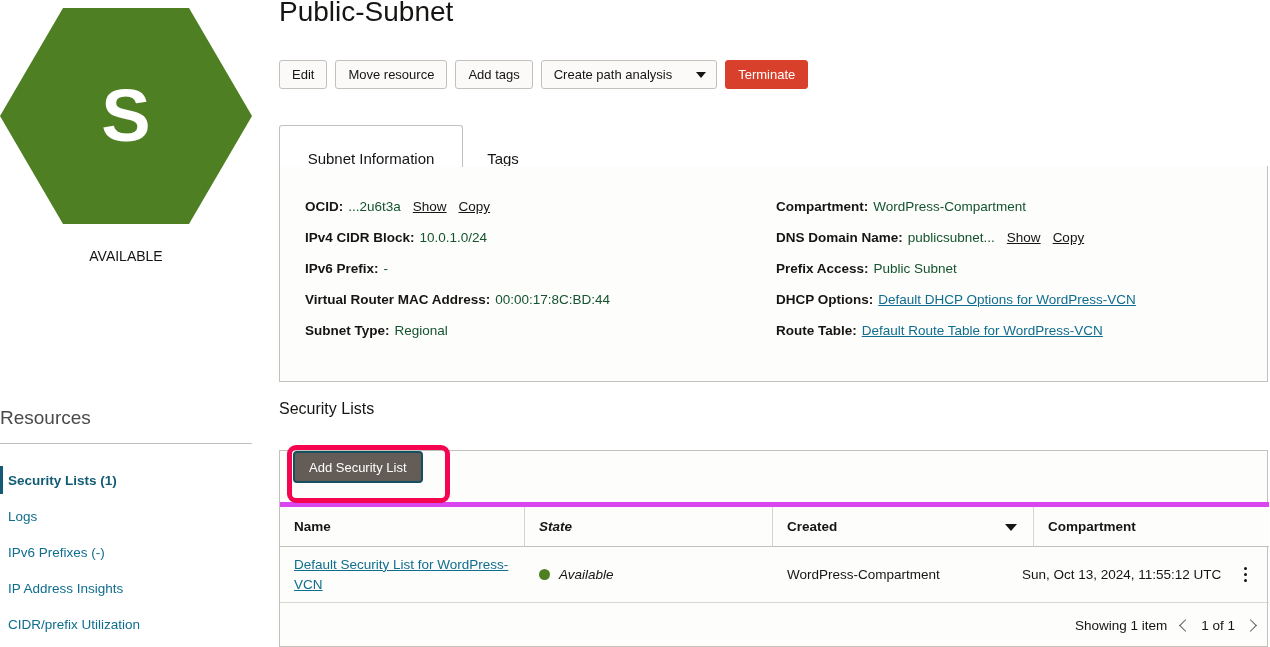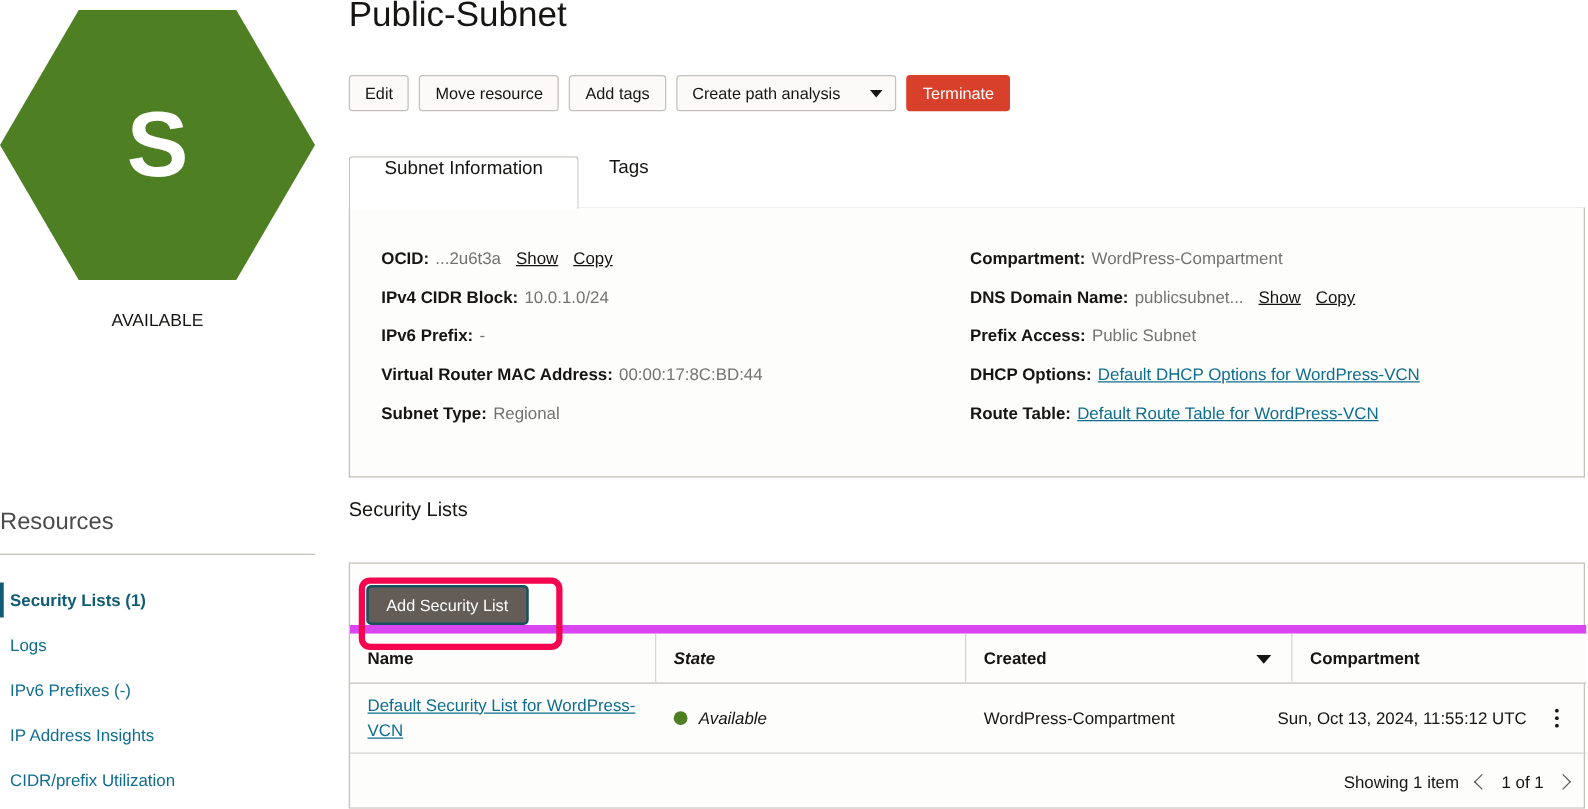--- a/index.html
+++ b/index.html
@@ -84,21 +84,21 @@
   .btn.danger {
     background: #d9402c; border-color: #d9402c; color: #ffffff;
   }
 
   
   .tabs {
     position: absolute; left: 0; top: 125px; width: 989px; height: 42px;
   }
   .tab {
     position: absolute; top: 0; height: 42px;
-    display: inline-flex; align-items: flex-start; justify-content: center;
+    display: inline-flex; align-items: flex-end; justify-content: center;
     font-size: 15px; cursor: pointer; color: #161513;
     background: transparent;
   }
   .tab.active {
     left: 0; width: 184px;
     border: 1px solid #c4c0bb; border-bottom: none;
     background: #ffffff; border-radius: 3px 3px 0 0; z-index: 2;
   }
   .tab.inactive { left: 184px; width: 80px; }
   .tab-underline {
@@ -113,43 +113,43 @@
     background: #fdfdfb;
   }
   .info-col { position: absolute; top: 25px; }
   .info-col.left { left: 25px; }
   .info-col.right { left: 496px; }
   .info-row {
     height: 31px; display: flex; align-items: center;
     font-size: 13.5px; color: #161513; white-space: nowrap;
   }
   .info-label { font-weight: bold; margin-right: 5px; }
-  .info-value { color: #737373; }
+  .info-value { color: #14532d; }
   .lnk-plain {
     color: #161513; text-decoration: underline; margin-left: 12px;
     cursor: pointer; font-size: 13.5px;
   }
   .lnk-blue {
     color: #0f6d8f; text-decoration: underline; cursor: pointer;
   }
 
   
   .section-title {
     position: absolute; left: 0; top: 400px;
     font-size: 16px; font-weight: normal; color: #161513;
   }
 
   .table-card {
     position: absolute; left: 0; top: 450px; width: 989px; height: 197px;
     border: 1px solid #c4c0bb; background: #fdfdfb;
   }
   .table-toolbar {
     position: absolute; left: 0; top: 0; width: 989px; height: 56px;
-    border-bottom: 7px solid #d946ef;
-    display: flex; align-items: flex-end; padding-left: 13px;
+    border-bottom: 5px solid #d946ef;
+    display: flex; align-items: flex-start; padding-left: 13px;
   }
   .btn-add {
     height: 32px; padding: 0 14px;
     display: inline-flex; align-items: center; justify-content: center;
     background: #635c57; color: #ffffff; font-size: 13px;
     border: 2px solid #16505f; border-radius: 4px;
     font-family: "Liberation Sans", sans-serif; cursor: pointer;
   }
   .focus-ring {
     position: absolute; left: -6px; top: -6px;

